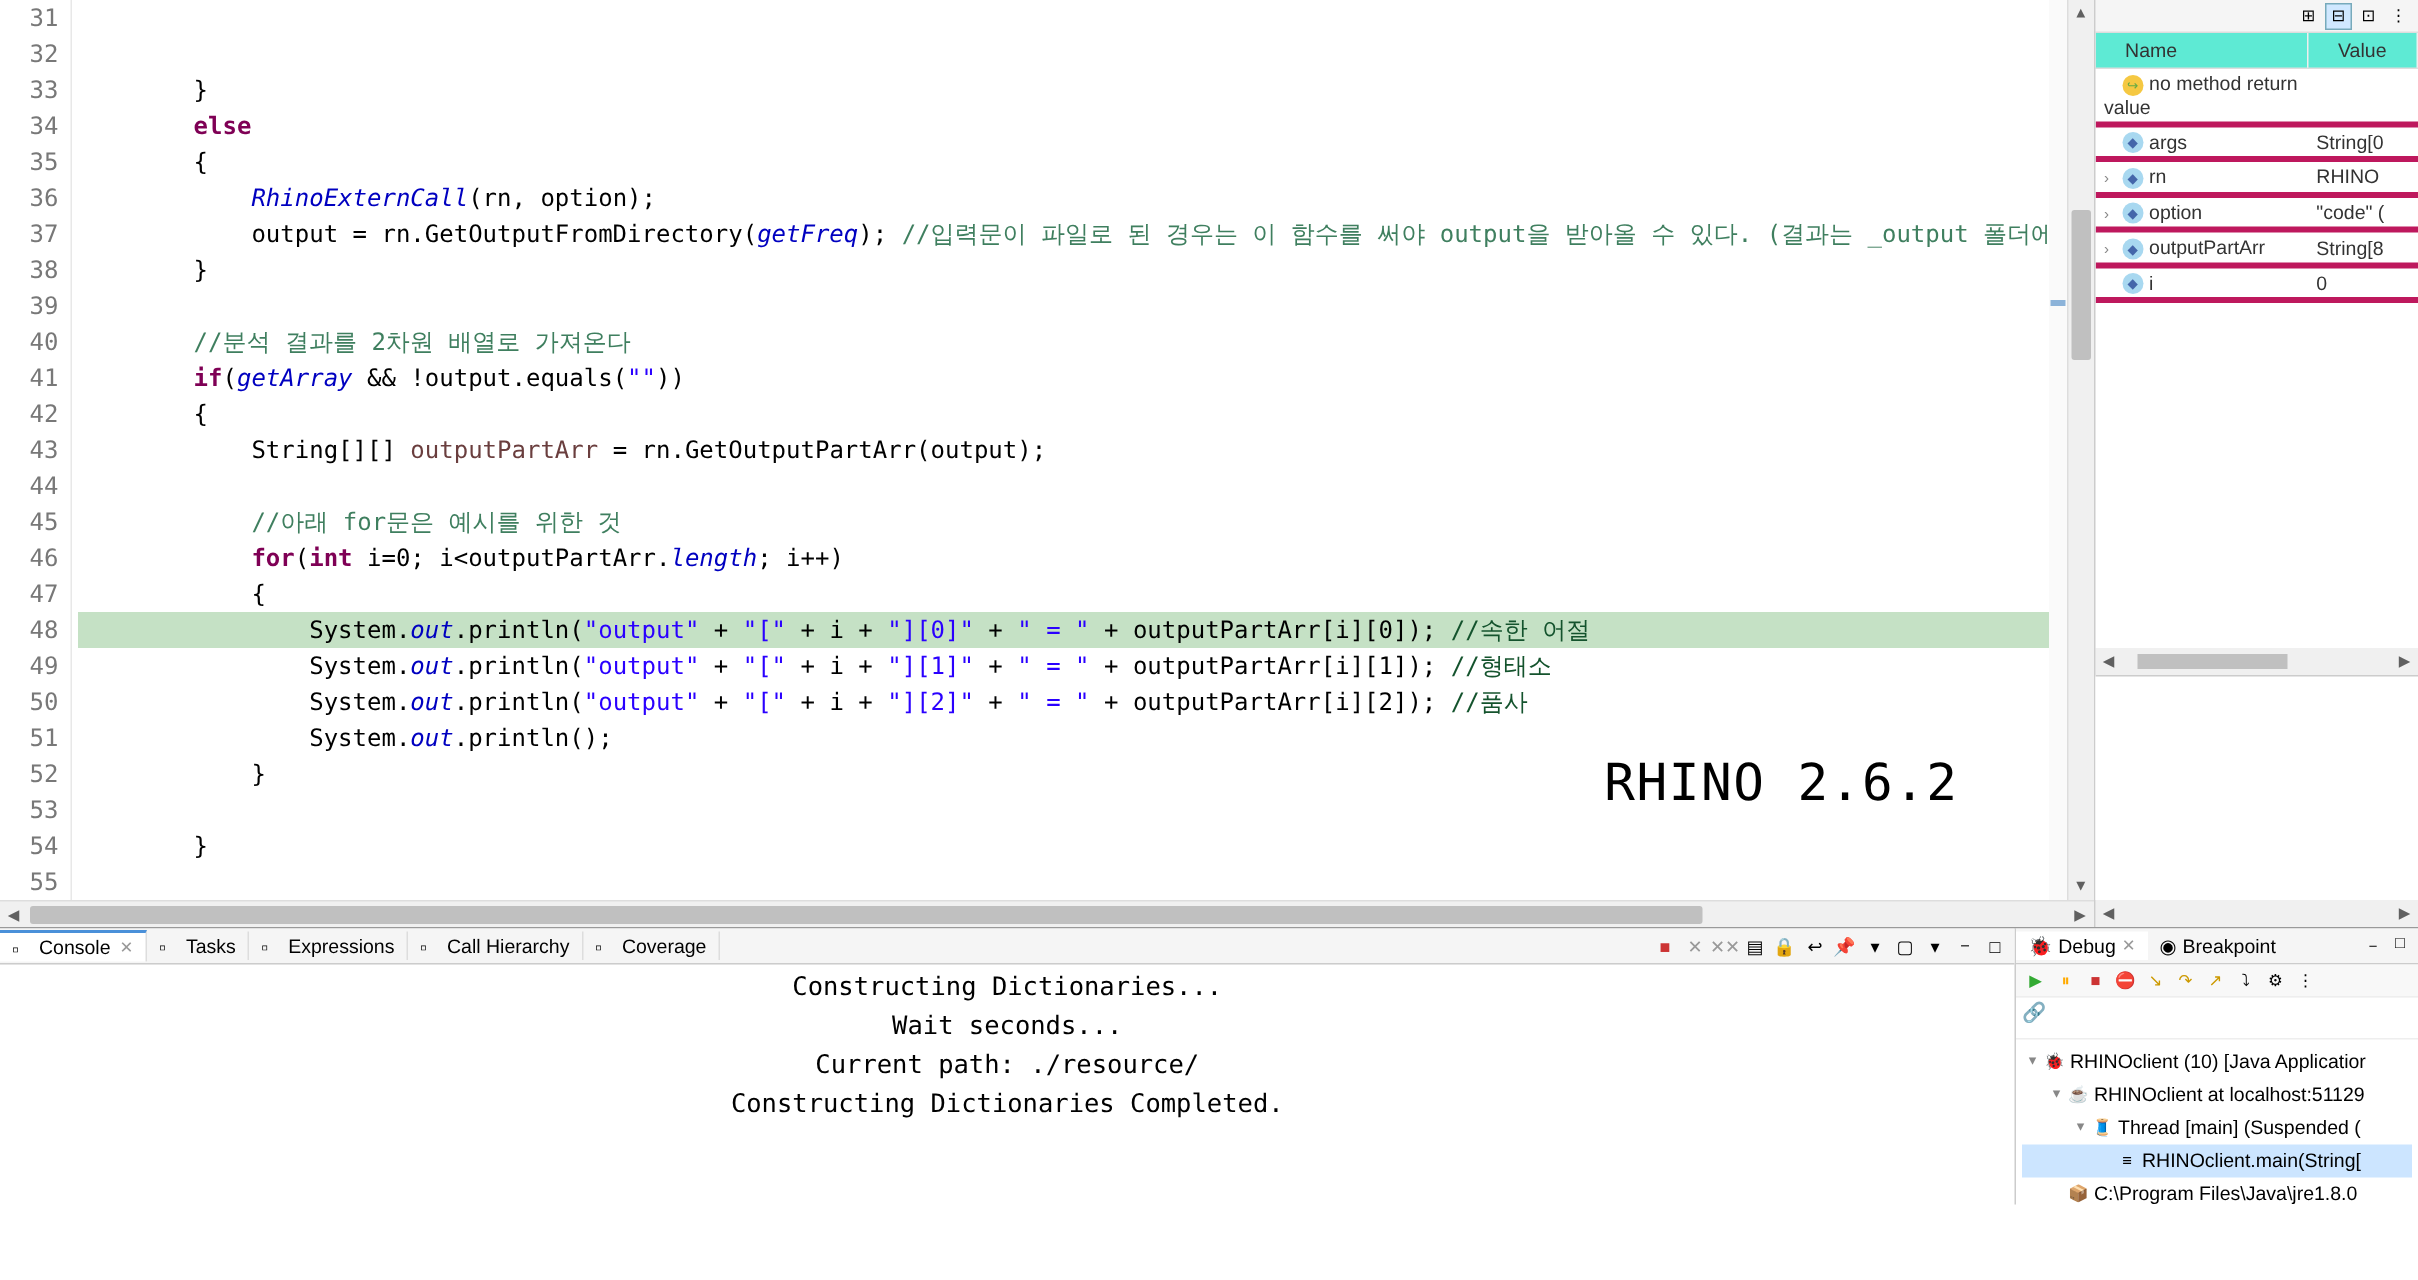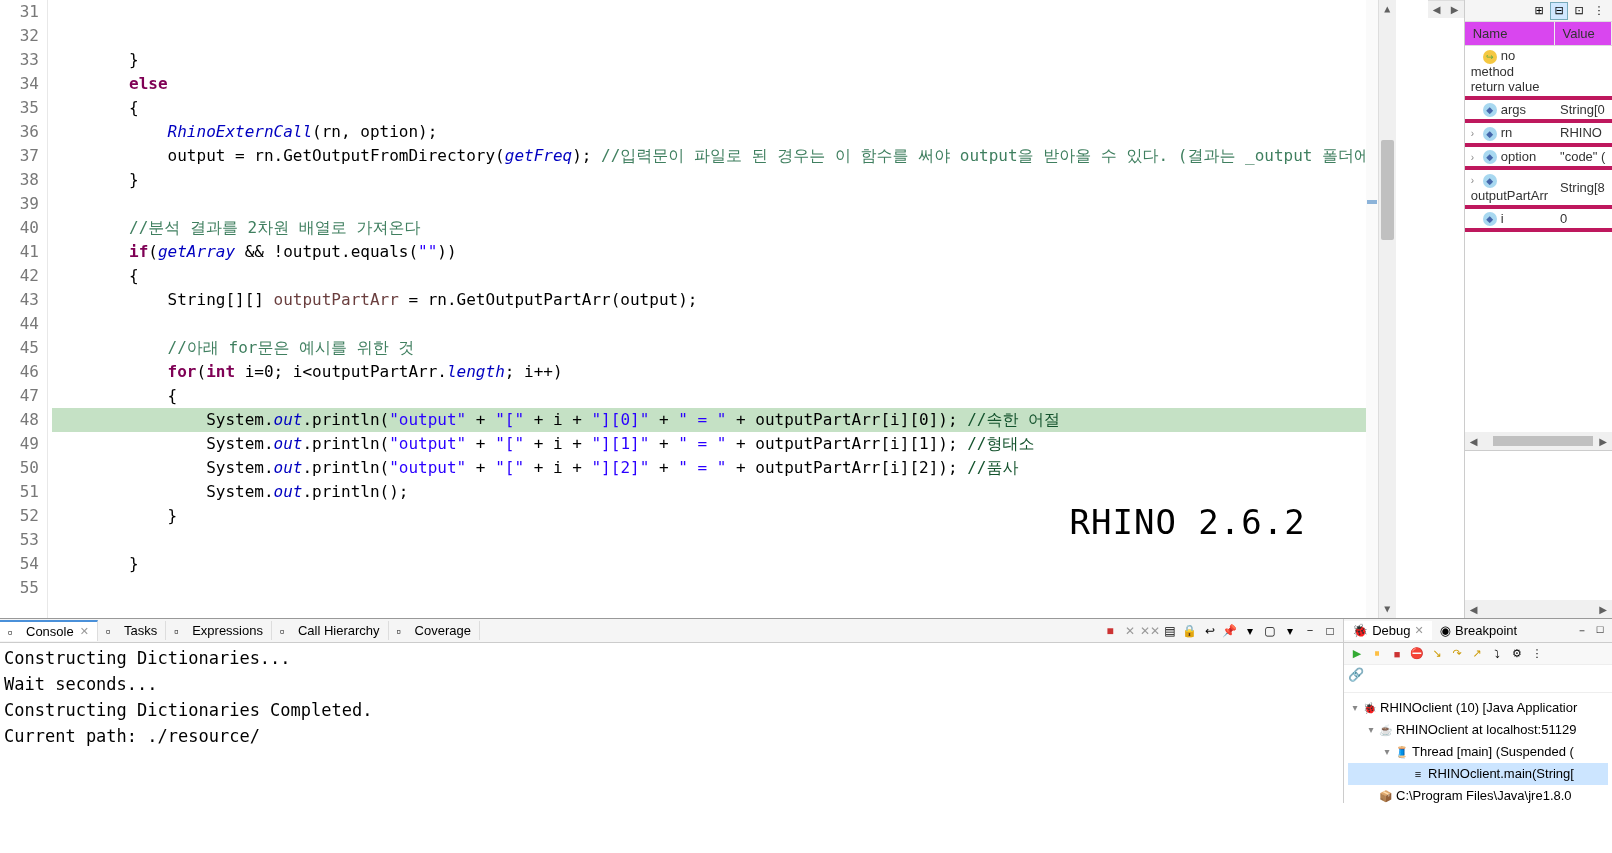--- a/index.html
+++ b/index.html
@@ -1,18 +1,18 @@
 <!DOCTYPE html>
 <html><head>
 <meta charset="utf-8">
 <style>
 * { margin: 0; padding: 0; box-sizing: border-box; }
 body { font-family: "Segoe UI", Arial, sans-serif; font-size: 13px; background: #fff; overflow: hidden; width: 1612px; height: 853px; position: relative; }
 .main-layout { display: flex; height: 618px; }
-.editor-pane { flex: 1; display: flex; flex-direction: row; border-right: 1px solid #ccc; position: relative; gap: 32px; }
+.editor-pane { flex: 1; display: flex; flex-direction: column; border-right: 1px solid #ccc; position: relative; }
 .editor-content { flex: 1; display: flex; overflow: hidden; font-family: Consolas, monospace; font-size: 16px; position: relative; }
 .gutter { width: 48px; background: #fff; text-align: right; padding-right: 8px; color: #787878; line-height: 24px; border-right: 1px solid #e8e8e8; }
 .gutter .line-no { height: 24px; }
 .code-area { flex: 1; position: relative; line-height: 24px; padding-left: 4px; white-space: pre; }
 .code-line { height: 24px; }
 .code-line.highlighted { background: #c5e1c5; }
 .kw-purple { color: #7f0055; font-weight: bold; }
 .kw-italic-blue { color: #0000c0; font-style: italic; }
 .str-blue { color: #2a00ff; }
 .comment-green { color: #3f7f5f; }
@@ -28,21 +28,21 @@
 .horz-scroll .hs-btn { width: 18px; text-align: center; color: #606060; cursor: pointer; font-size: 10px; }
 .horz-scroll .hs-track { flex: 1; height: 14px; position: relative; }
 .horz-scroll .hs-thumb { position: absolute; left: 2px; width: 82%; top: 1px; bottom: 1px; background: #c0c0c0; border-radius: 2px; }
 
 .right-pane { width: 268px; display: flex; flex-direction: column; }
 .rp-toolbar { height: 22px; background: #f5f5f5; border-bottom: 1px solid #ddd; display: flex; justify-content: flex-end; align-items: center; gap: 2px; padding: 0 4px; }
 .rp-toolbar .tb-icon { width: 18px; height: 18px; display: inline-flex; align-items: center; justify-content: center; font-size: 11px; cursor: pointer; }
 .rp-toolbar .tb-icon.active { background: #d0e8ff; border: 1px solid #7ab; }
 .var-table { flex: 1; overflow: auto; }
 .var-table table { width: 100%; border-collapse: collapse; }
-.var-table th { text-align: left; padding: 4px 8px; background: #d946ef; border-bottom: 1px solid #ddd; border-right: 1px solid #eee; font-weight: normal; color: #333; }
+.var-table th { text-align: left; padding: 4px 20px; background: #5eead4; border-bottom: 1px solid #ddd; border-right: 1px solid #eee; font-weight: normal; color: #333; }
 .var-table td { padding: 2px 6px; border-bottom: 4px solid #be185d; color: #333; }
 .var-table .expand-icon { display: inline-block; width: 12px; color: #888; font-size: 10px; }
 .var-table .type-icon { display: inline-block; width: 14px; height: 14px; border-radius: 50%; font-size: 9px; text-align: center; line-height: 14px; margin-right: 4px; vertical-align: middle; }
 .ti-yellow { background: #f5c842; color: #6a4; }
 .ti-blue { background: #a8d8f0; color: #46a; }
 .var-detail-pane { height: 150px; border-top: 1px solid #ccc; background: #fff; position: relative; }
 .var-hscroll { height: 18px; background: #f0f0f0; display: flex; align-items: center; }
 .var-hscroll .vh-btn { width: 18px; text-align: center; font-size: 10px; color: #606060; }
 .var-hscroll .vh-track { flex: 1; height: 12px; position: relative; }
 .var-hscroll .vh-thumb { position: absolute; left: 10px; width: 100px; top: 1px; bottom: 1px; background: #c0c0c0; }
@@ -51,21 +51,21 @@
 .console-section { flex: 1; display: flex; flex-direction: column; border-right: 1px solid #ccc; }
 .console-tabs { height: 24px; background: #f5f5f5; display: flex; align-items: center; border-bottom: 1px solid #ccc; }
 .console-tabs .tab { padding: 2px 8px; display: flex; align-items: center; gap: 4px; border-right: 1px solid #ddd; cursor: pointer; }
 .console-tabs .tab.active { background: #fff; border-top: 2px solid #4a90d9; }
 .console-tabs .tab-icon { width: 14px; height: 14px; display: inline-block; }
 .console-tabs .tab-close { font-size: 11px; color: #999; margin-left: 2px; }
 .console-tabs .spacer { flex: 1; }
 .console-tabs .toolbar-icons { display: flex; gap: 2px; padding-right: 4px; }
 .console-tabs .ti { width: 18px; height: 18px; display: flex; align-items: center; justify-content: center; font-size: 12px; cursor: pointer; }
 .console-header { padding: 2px 4px; font-size: 13px; color: #666; }
-.console-output { flex: 1; padding: 2px 4px; font-family: Consolas, monospace; font-size: 17px; line-height: 26px; color: #000; }
+.console-output { flex: 1; padding: 2px 4px; font-family: Consolas, monospace; font-size: 17px; line-height: 26px; color: #000; text-align: center; }
 
 .debug-section { width: 268px; display: flex; flex-direction: column; }
 .debug-tabs { height: 24px; background: #f5f5f5; display: flex; align-items: center; border-bottom: 1px solid #ccc; }
 .debug-tabs .dtab { padding: 2px 8px; display: flex; align-items: center; gap: 4px; cursor: pointer; }
 .debug-tabs .dtab.active { background: #fff; }
 .debug-tabs .dt-close { font-size: 11px; color: #999; }
 .debug-tabs .dt-spacer { flex: 1; }
 .debug-tabs .dt-minmax { display: flex; gap: 2px; padding-right: 4px; }
 .debug-tabs .dt-minmax span { width: 16px; text-align: center; cursor: pointer; font-size: 11px; }
 .debug-toolbar { height: 22px; background: #f8f8f8; display: flex; align-items: center; gap: 2px; padding: 0 4px; border-bottom: 1px solid #eee; }
@@ -227,22 +227,22 @@
         <span class="ti">▾</span>
         <span class="ti">▢</span>
         <span class="ti">▾</span>
         <span class="ti">－</span>
         <span class="ti">□</span>
       </div>
     </div>
     <div class="console-output" id="console-output">
         <div>Constructing Dictionaries...</div>
         <div>Wait seconds...</div>
+        <div>Current path: ./resource/</div>
         <div>Constructing Dictionaries Completed.</div>
-        <div>Current path: ./resource/</div>
       </div>
   </div>
 
   <div class="debug-section">
     <div class="debug-tabs" id="debug-tabs">
       <div class="dtab active">
           <span>🐞</span>
           <span>Debug</span>
           <span class="dt-close">✕</span>
         </div>

